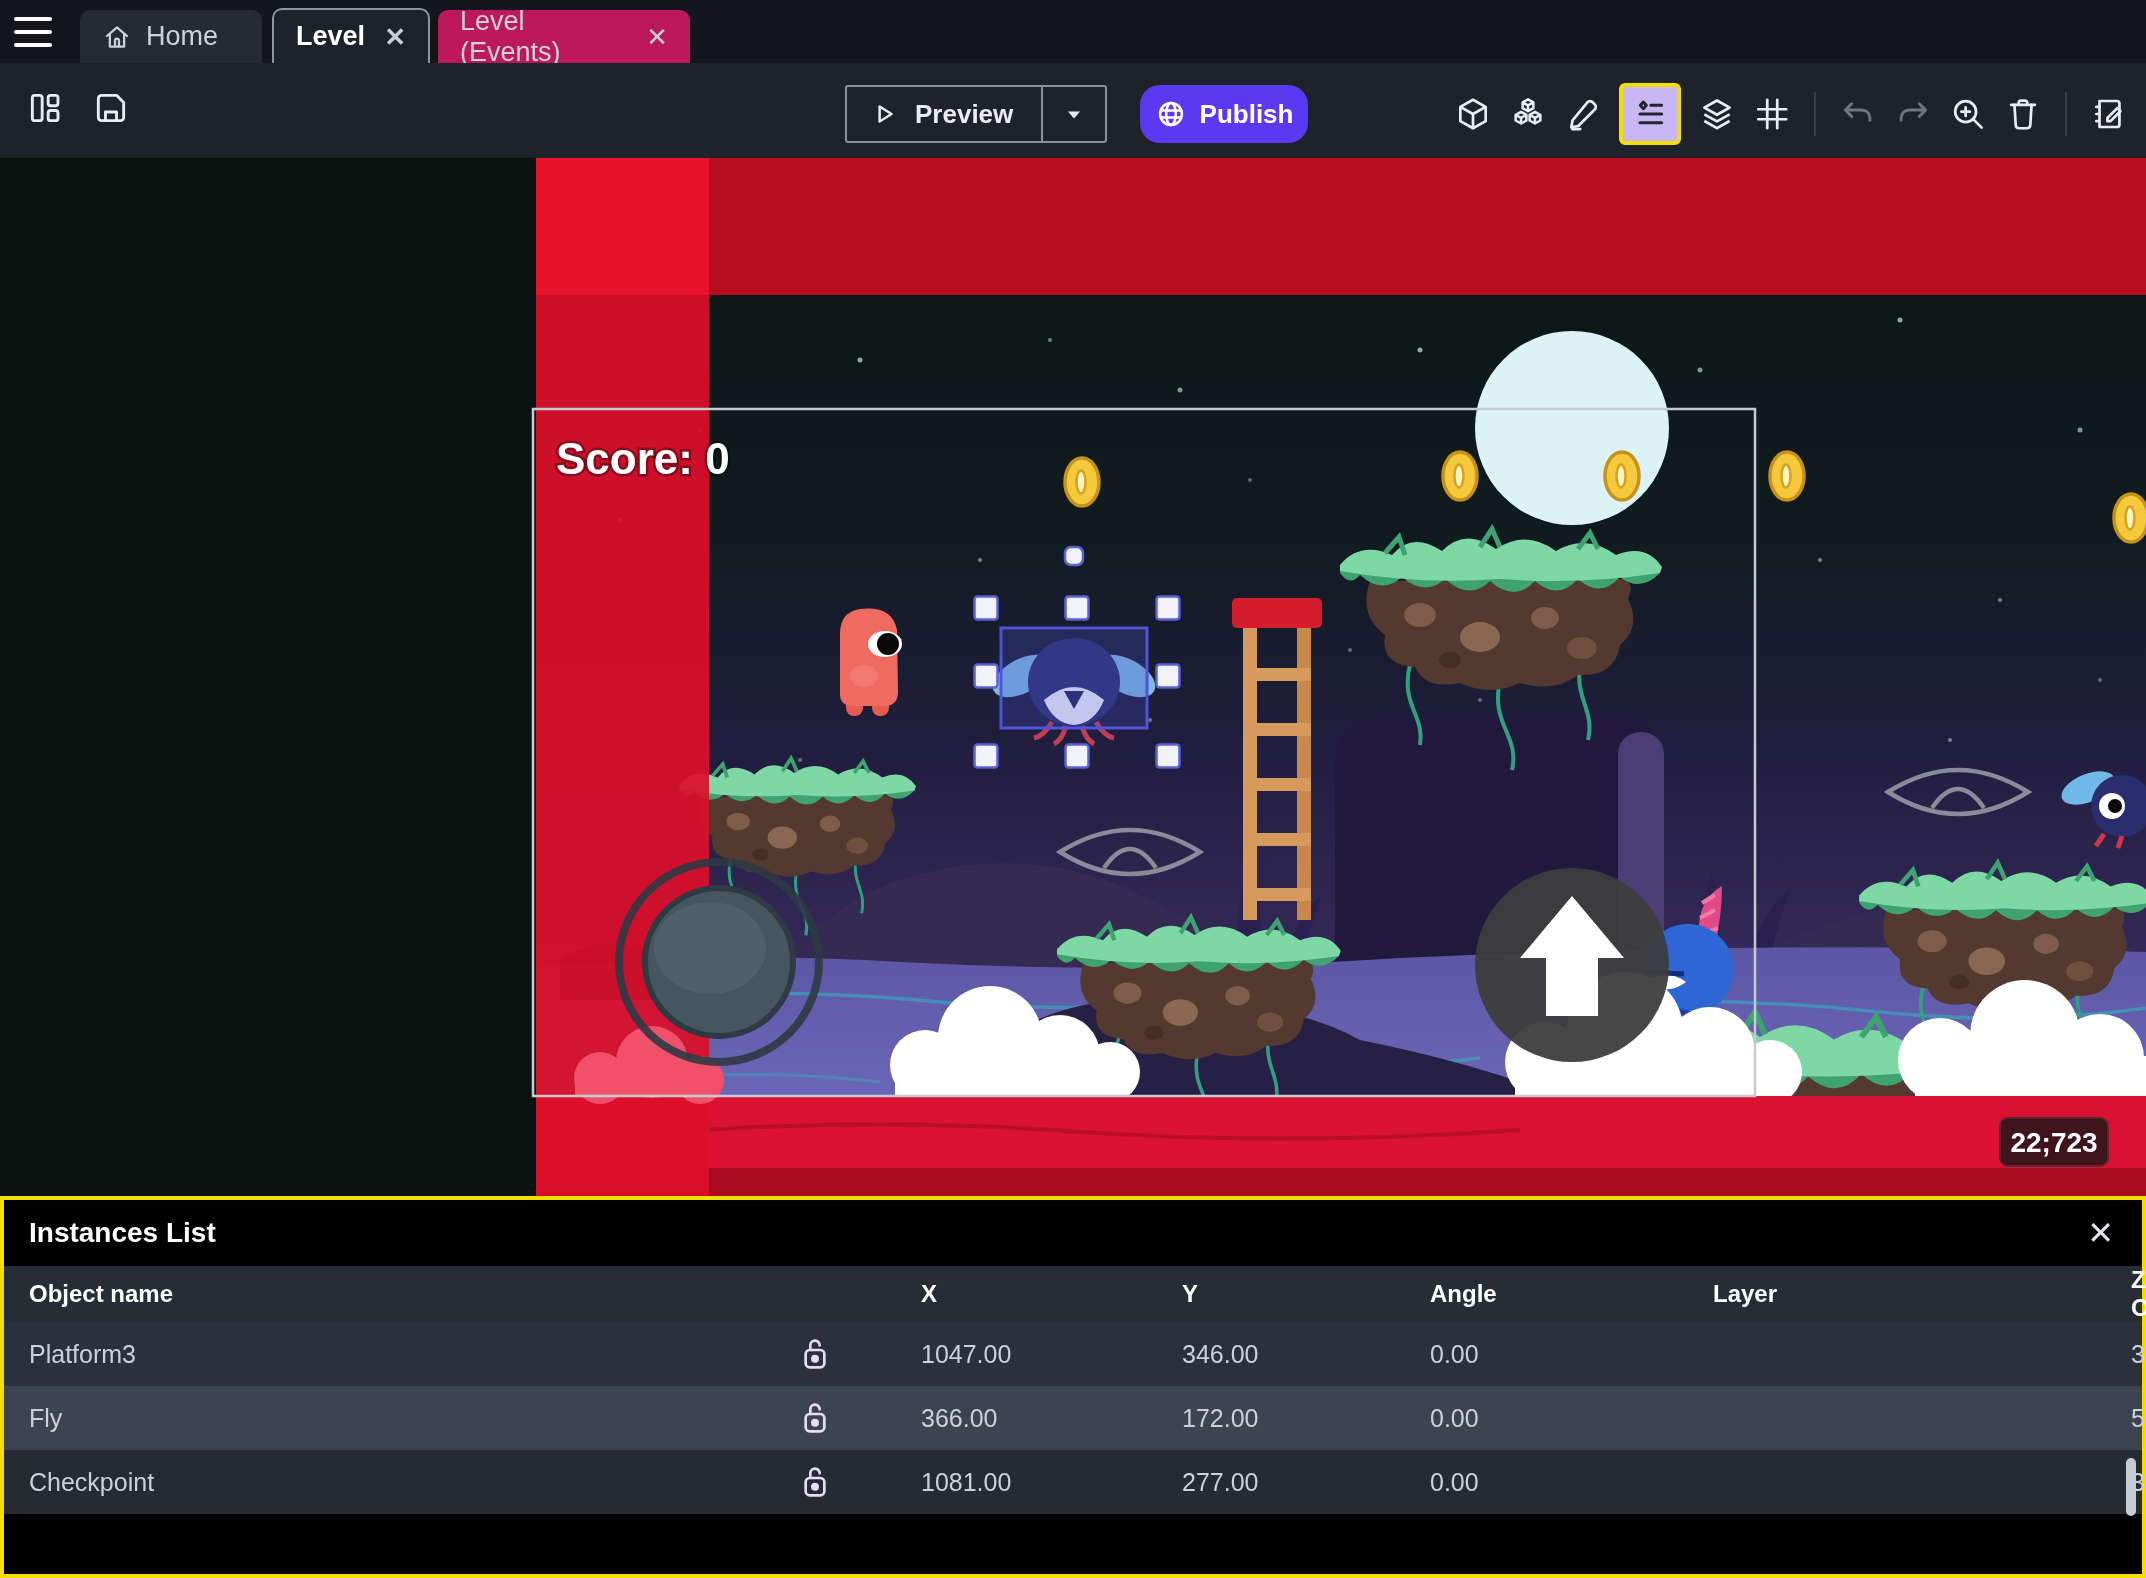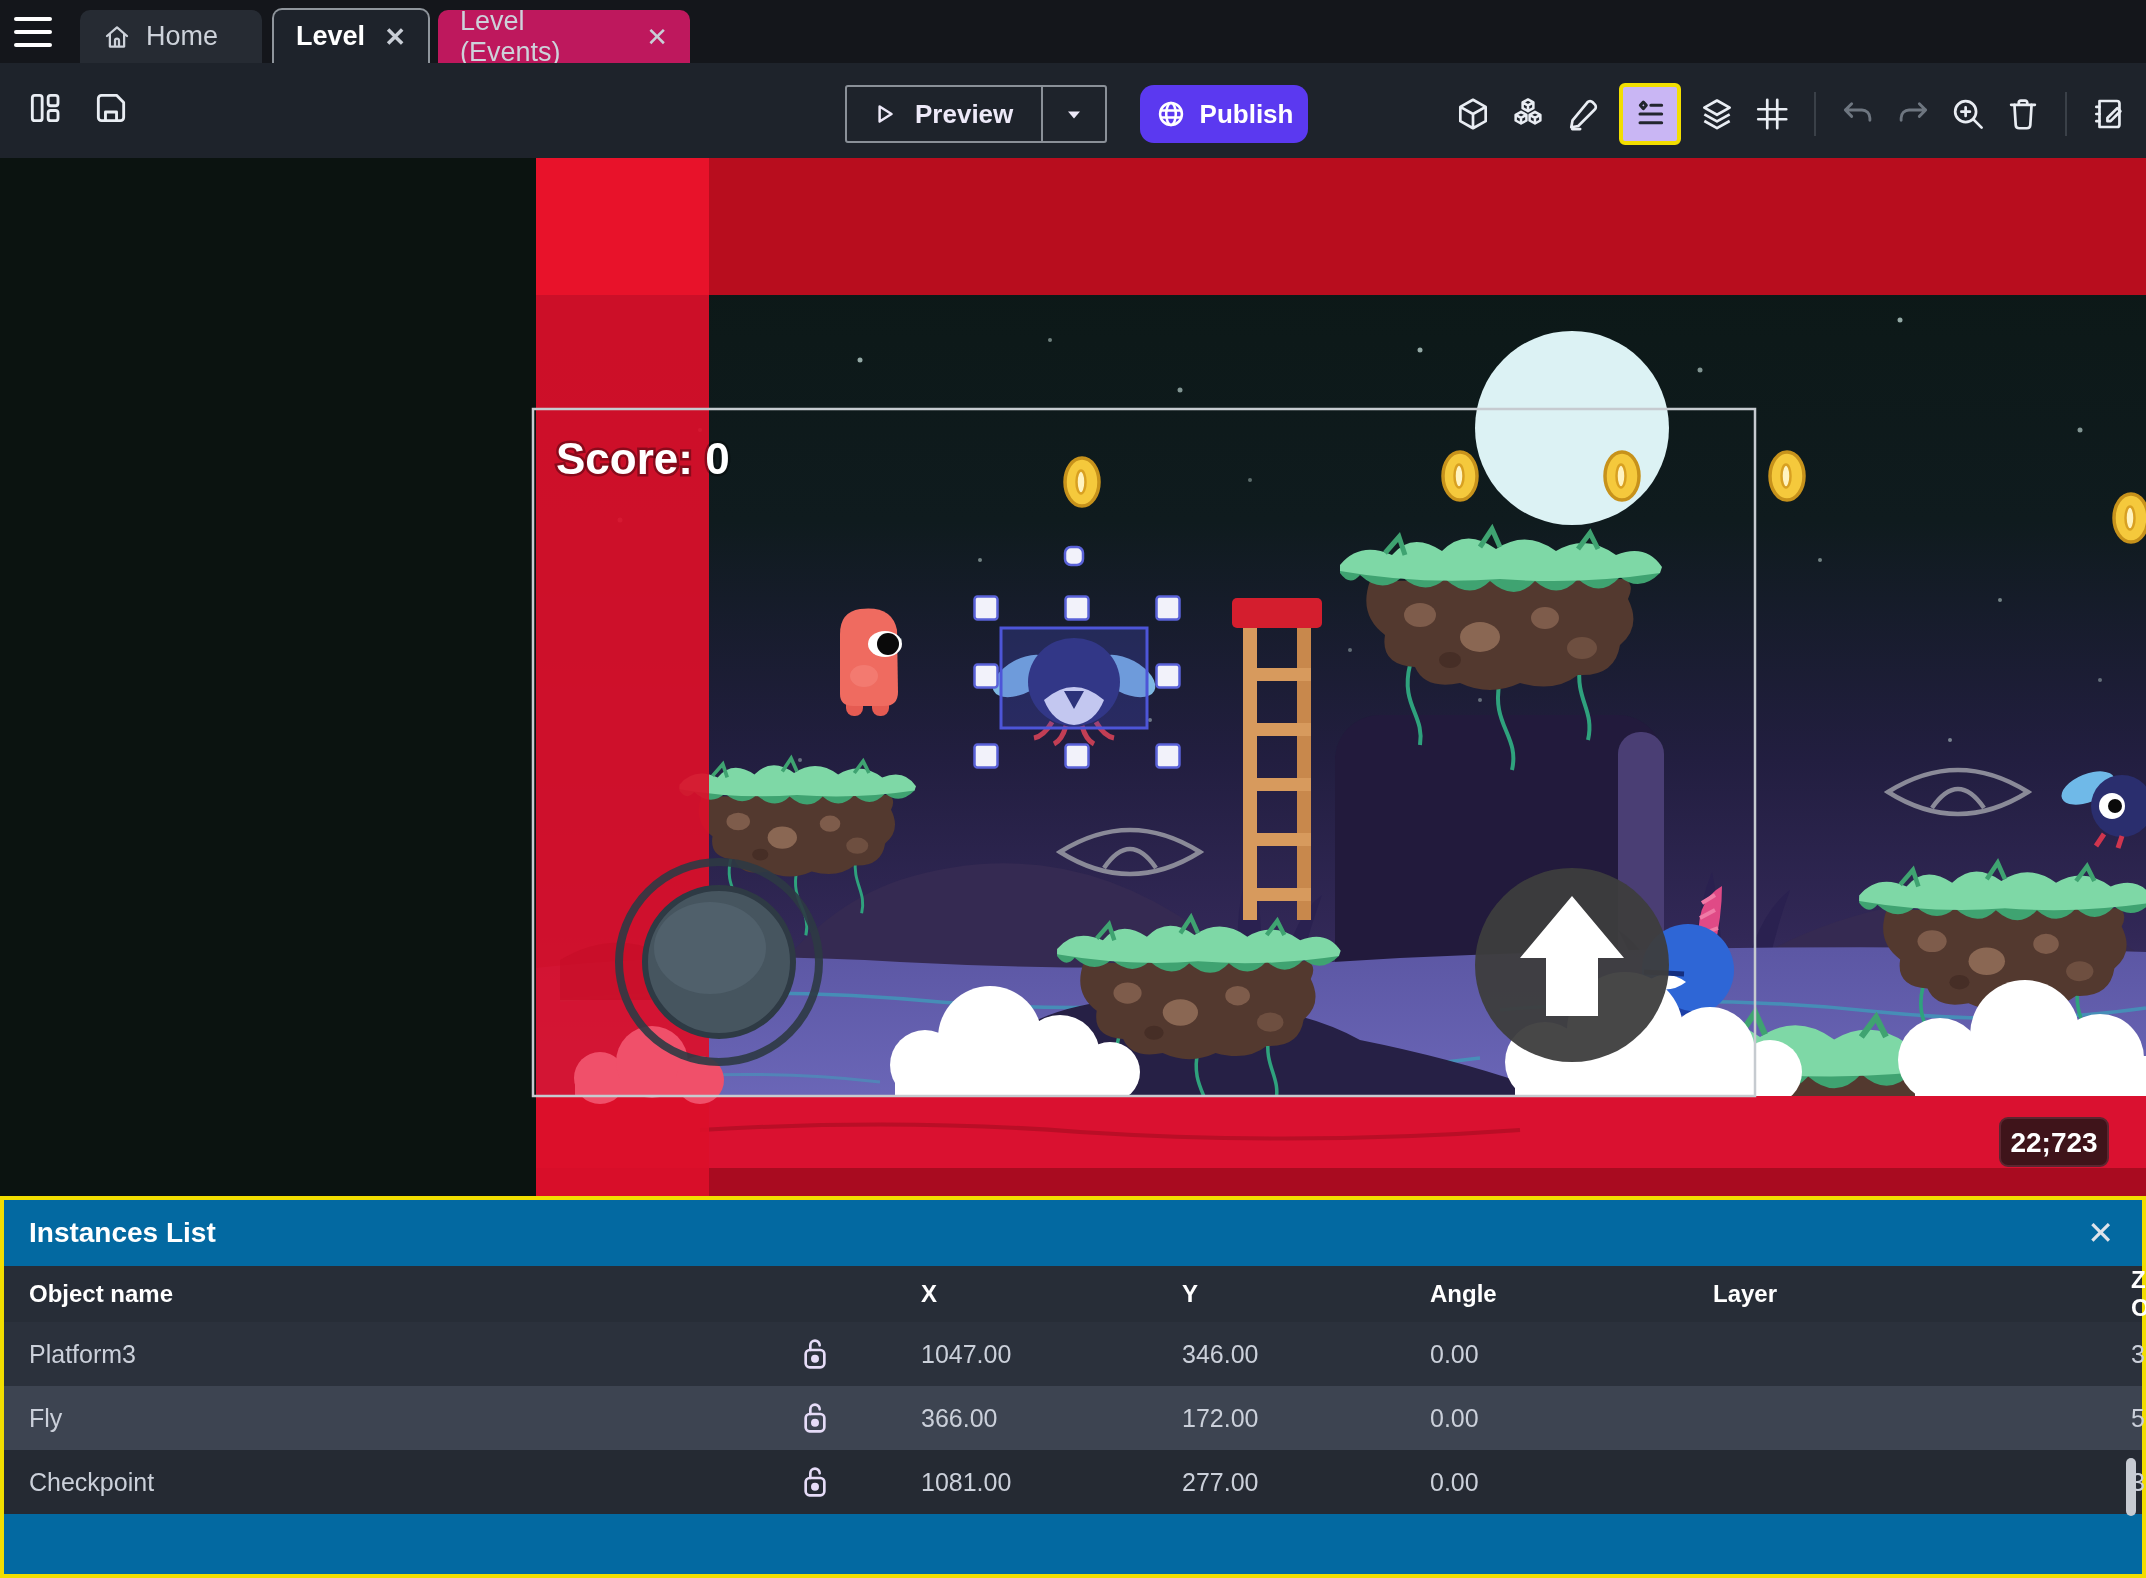--- a/index.html
+++ b/index.html
@@ -20,32 +20,32 @@
   
   .toolbar{position:absolute;left:0;top:63px;width:2146px;height:95px;background:#1E232B;}
   .tbleft{position:absolute;left:26px;top:26px;display:flex;gap:28px;color:#E9EDF3;}
   .btn-preview{position:absolute;left:845px;top:22px;width:262px;height:58px;border:2px solid #8A9098;
      border-radius:3px;display:flex;align-items:center;color:#EDE9F8;font-size:26px;font-weight:bold;
      box-sizing:border-box;background:transparent;}
   .btn-preview .main{flex:1;display:flex;align-items:center;gap:16px;padding-left:22px;height:100%;}
   .btn-preview .drop{width:62px;height:100%;border-left:2px solid #8A9098;display:flex;
      align-items:center;justify-content:center;}
   .btn-publish{position:absolute;left:1140px;top:22px;width:168px;height:58px;background:#5B39F0;
-     border-radius:14px;display:flex;align-items:center;justify-content:center;gap:13px;
+     border-radius:20px;display:flex;align-items:center;justify-content:center;gap:13px;
      color:#fff;font-size:26px;font-weight:bold;}
   .tbright{position:absolute;right:18px;top:14px;height:74px;display:flex;align-items:center;gap:17px;
      color:#E9EDF3;}
   .tbright .vdiv{width:2px;height:44px;background:#3A4048;margin:0 6px;}
   .muted{color:#6E7680;}
   .hl-instances{background:#C9B6F4;border:4px solid #F2DE00;border-radius:6px;padding:4px 7px;
      color:#22262E;display:flex;align-items:center;}
   .icon{display:block;}
   
   .panel{position:absolute;left:0;top:1196px;width:2146px;height:382px;box-sizing:border-box;
-     border:4px solid #F2DE00;background:#0369a1;color:#CBD0DA;}
+     border:4px solid #F2DE00;background:#000000;color:#CBD0DA;}
   .ptitle{height:66px;display:flex;align-items:center;justify-content:space-between;
      padding:0 28px 0 25px;color:#fff;font-size:28px;font-weight:600;}
   .ptitle .x{font-size:32px;color:#DFE3EA;font-weight:400;}
   .prow{display:grid;grid-template-columns:730px 90px 225px 212px 247px 382px 1fr;
      align-items:center;height:64px;font-size:25px;gap:36px;}
   .phead{height:56px;background:#272D37;color:#fff;font-weight:bold;font-size:24px;}
   .prow>div{padding-left:25px;}
   .r1{background:#2B313C;}
   .r2{background:#3D4451;}
   .r3{background:#252A33;}

